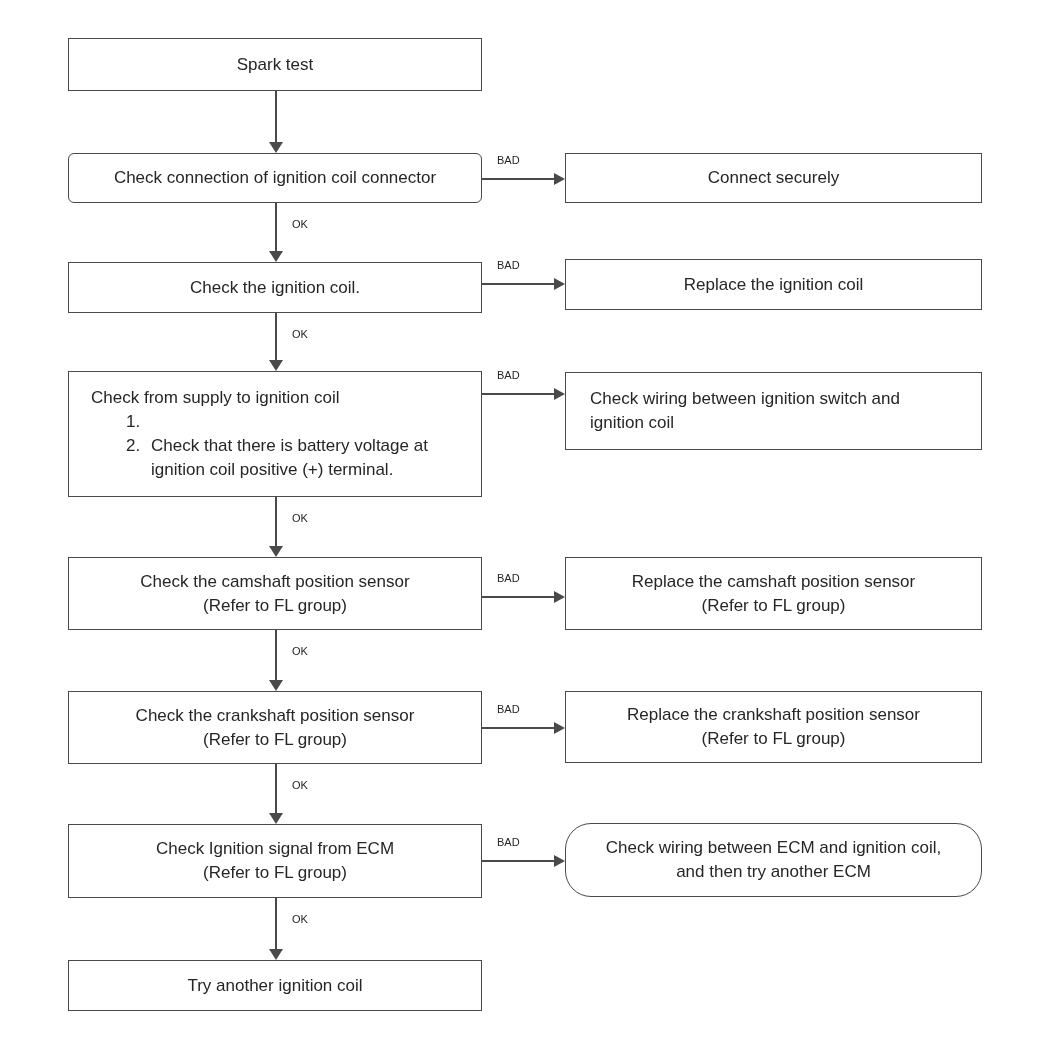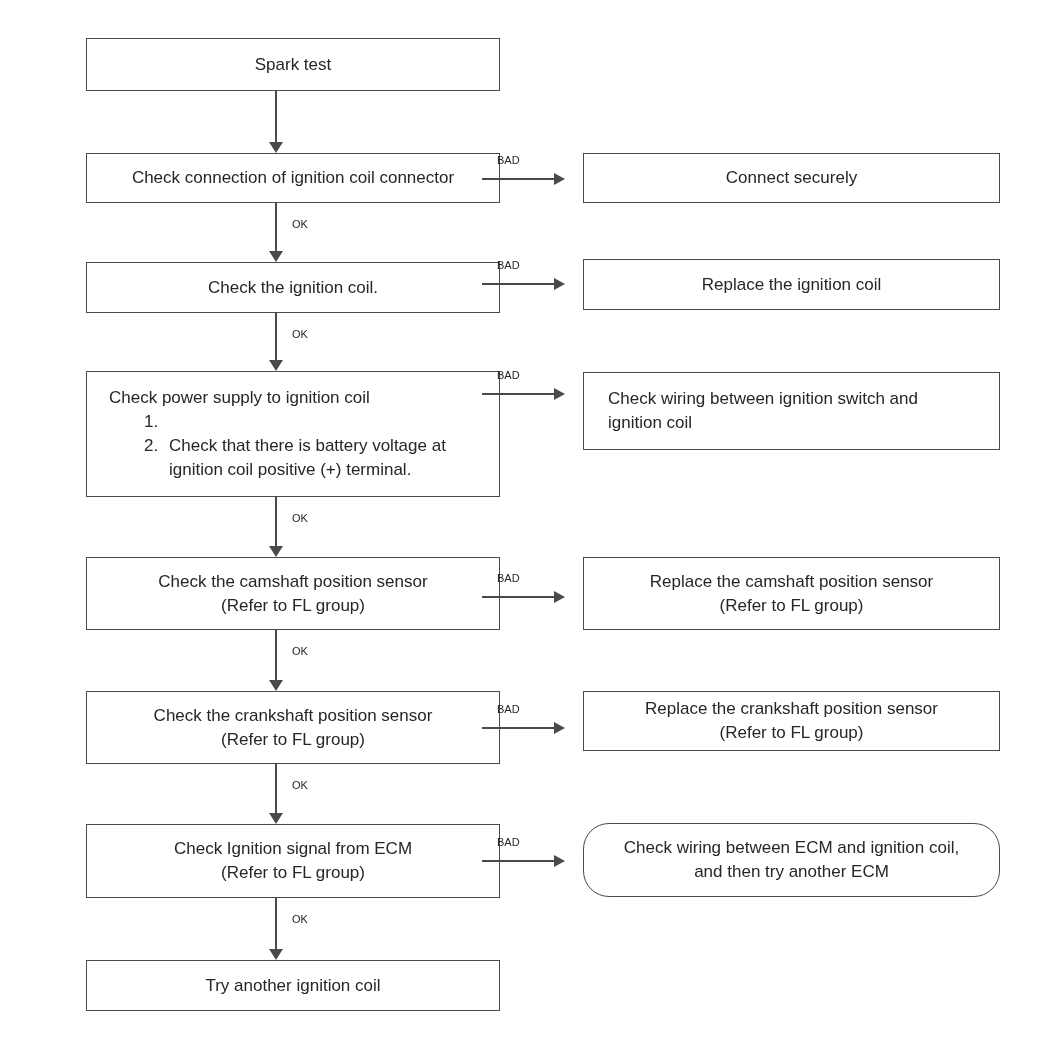--- a/index.html
+++ b/index.html
@@ -24,40 +24,39 @@
   }
   .node {
     position: absolute;
     border: 1.5px solid var(--line);
     background: var(--bg);
     display: flex;
     flex-direction: column;
     justify-content: center;
     align-items: center;
     text-align: center;
-    margin-left: 18px;
   }
   .node.left-col  { left: 68px;  width: 414px; }
   .node.right-col { left: 565px; width: 417px; }
   .node.align-left {
     align-items: flex-start;
     text-align: left;
   }
   
   #spark          { top: 38px;  height: 53px;  }
-  #conn           { top: 153px; height: 50px;  }
+  #conn           { top: 153px; height: 50px; border-radius: 6px;  }
   #connect-secure { top: 153px; height: 50px;  }
   #coil           { top: 262px; height: 51px;  }
   #replace-coil   { top: 259px; height: 51px;  }
   #psu            { top: 371px; height: 126px; }
   #wiring-switch  { top: 372px; height: 78px; padding-left: 24px; }
   #cam            { top: 557px; height: 73px;  }
   #replace-cam    { top: 557px; height: 73px;  }
   #crank          { top: 691px; height: 73px;  }
-  #replace-crank  { top: 691px; height: 60px;  }
+  #replace-crank  { top: 691px; height: 72px;  }
   #ecm            { top: 824px; height: 74px;  }
   #wiring-ecm     { top: 823px; height: 74px; border-radius: 26px;  }
   #try-coil       { top: 960px; height: 51px;  }
   
   .psu-title { padding-left: 22px; }
   .psu-step  { display: flex; margin-left: 57px; }
   .psu-num   { width: 25px; flex: 0 0 25px; }
   
   .vline {
     position: absolute;
@@ -115,21 +114,21 @@
 
   <div class="node left-col" id="conn">
     <div>Check connection of ignition coil connector</div>
   </div>
 
   <div class="node left-col" id="coil">
     <div>Check the ignition coil.</div>
   </div>
 
   <div class="node left-col align-left" id="psu">
-    <div class="psu-title">Check power supply to ignition coil</div>
+    <div class="psu-title">Check from supply to ignition coil</div>
     <div class="psu-step">
       <span class="psu-num">1.</span>
     </div>
     <div class="psu-step">
       <span class="psu-num">2.</span>
       <span>
         <span style="display:block">Check that there is battery voltage at</span>
         <span style="display:block">ignition coil positive (+) terminal.</span>
       </span>
     </div>

